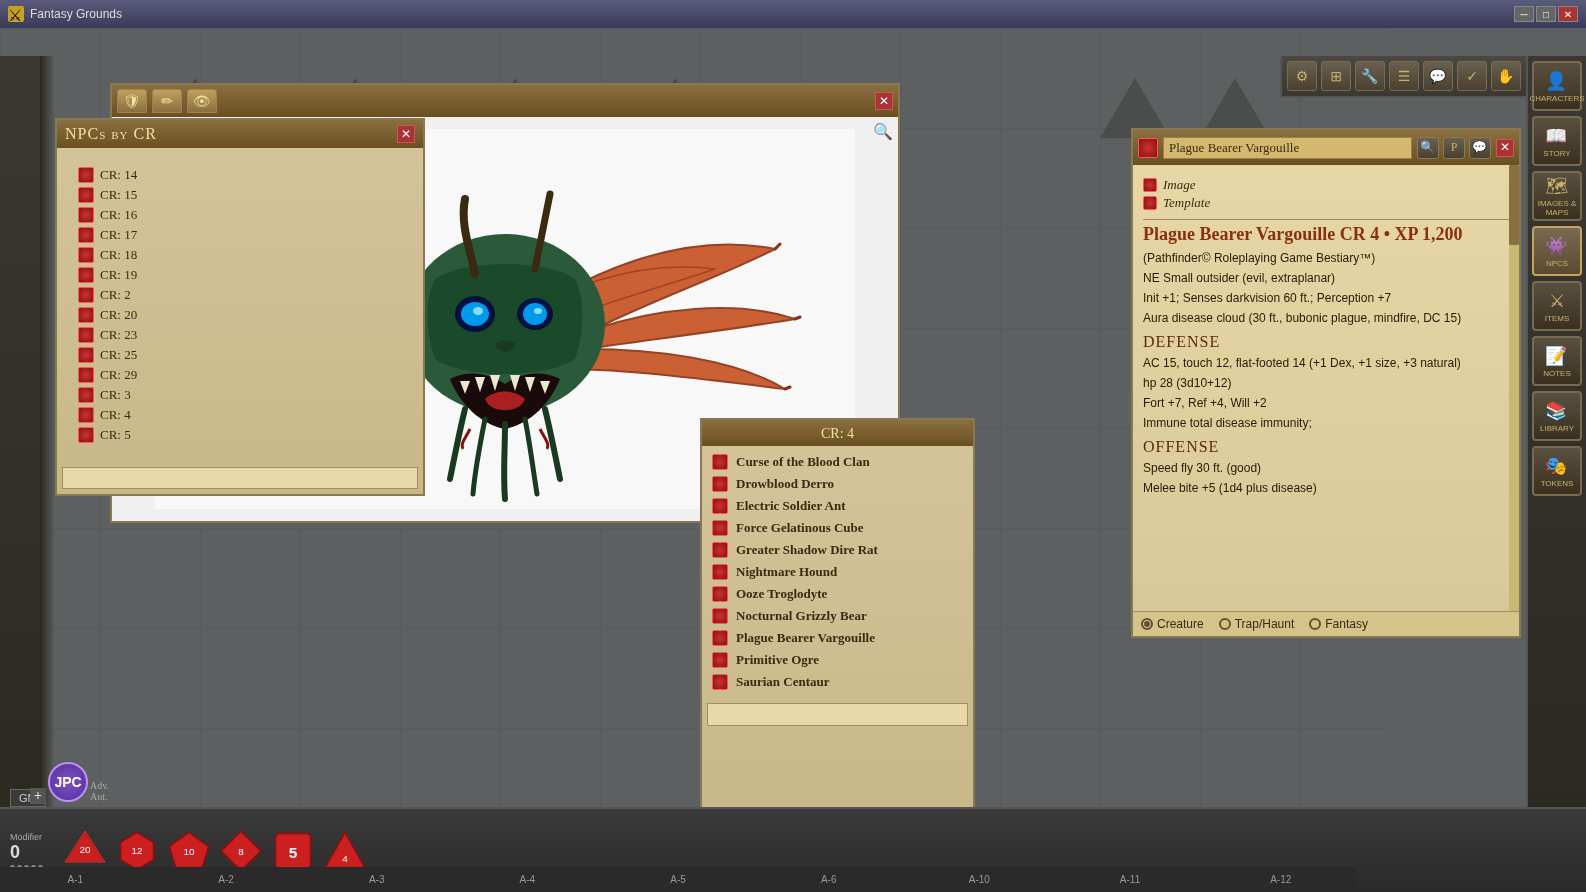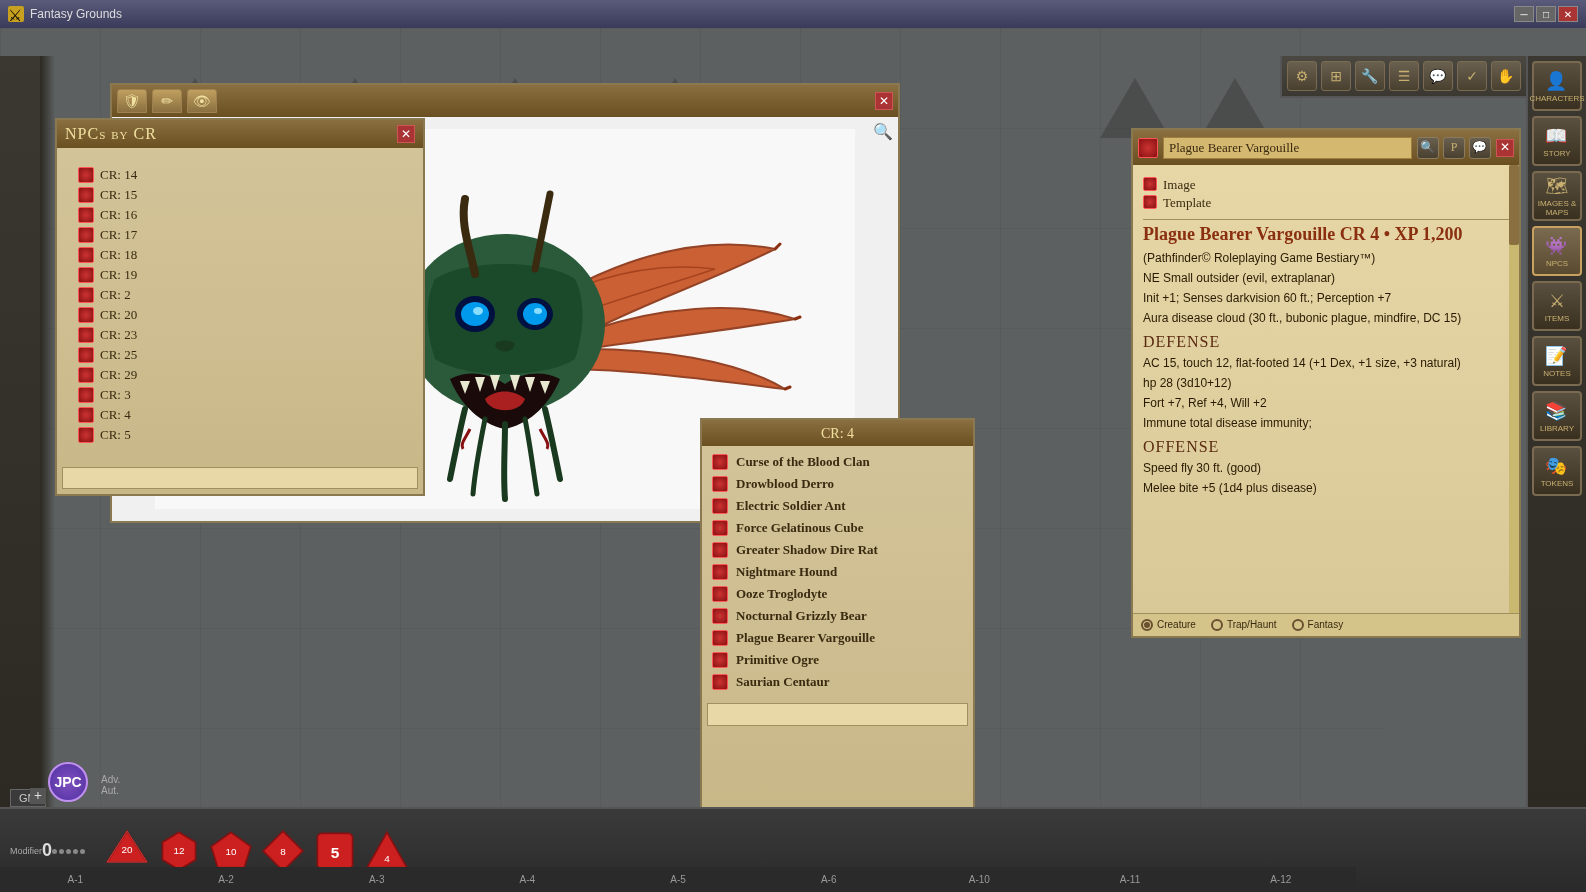--- a/index.html
+++ b/index.html
@@ -117,22 +117,22 @@
     .die {
       width: 44px; height: 44px;
       display: flex; align-items: center; justify-content: center;
       cursor: pointer;
     }
     .die svg { width: 100%; height: 100%; }
 
     
     .modifier-box {
       display: flex;
-      flex-direction: row;
-      align-items: center;
+      flex-direction: column;
+      align-items: flex-start;
       margin-right: 10px;
     }
     .modifier-label {
       font-size: 9px;
       color: #aaa;
       font-family: Arial, sans-serif;
     }
     .modifier-value {
       font-size: 18px;
       color: #ddd;
@@ -511,22 +511,24 @@
     .stat-divider {
       border: none;
       border-top: 1px solid #a09060;
       margin: 4px 0;
     }
     .stat-sub-items {
       padding: 3px 0;
     }
     .stat-sub-item {
       display: flex;
+      align-items: center;
       padding: 1px 0;
       cursor: pointer;
+      font-style: italic;
     }
     .stat-sub-item-icon {
       width: 14px; height: 14px;
       background: radial-gradient(circle, #cc3333, #881111);
       border: 1px solid #ff5555;
       border-radius: 2px;
       margin-right: 6px;
       flex-shrink: 0;
     }
     .stat-sub-item-text {
@@ -539,23 +541,23 @@
     .creature-selector {
       display: flex;
       align-items: center;
       padding: 5px 8px;
       background: #d4c48a;
       border-top: 1px solid #a09060;
       gap: 15px;
     }
     .creature-option {
       display: flex;
-      align-items: flex-start;
+      align-items: center;
       gap: 4px;
-      font-size: 10px;
+      font-size: 12px;
       color: #3a2a10;
       font-family: Arial, sans-serif;
       cursor: pointer;
     }
     .radio-btn {
       width: 12px; height: 12px;
       border: 2px solid #6a5030;
       border-radius: 50%;
       display: flex; align-items: center; justify-content: center;
     }
@@ -600,27 +602,26 @@
       border-radius: 50%;
       display: flex; align-items: center; justify-content: center;
       color: #fff;
       font-size: 14px;
       font-family: Arial, sans-serif;
       font-weight: bold;
       z-index: 55;
     }
     .player-info {
       position: absolute;
-      bottom: 96px;
+      bottom: 90px;
       left: 90px;
       color: #aaa;
       font-size: 10px;
-      font-family: Liberation Sans, sans-serif;
+      font-family: Liberation Serif, serif;
       z-index: 55;
-      margin-left: 11px;
     }
 
     
     .tri1 { top: 50px; left: 160px; }
     .tri2 { top: 50px; left: 320px; }
     .tri3 { top: 50px; left: 480px; }
     .tri4 { top: 50px; left: 640px; }
     .tri5 { top: 50px; left: 1100px; }
     .tri6 { top: 50px; left: 1200px; }
   </style>

